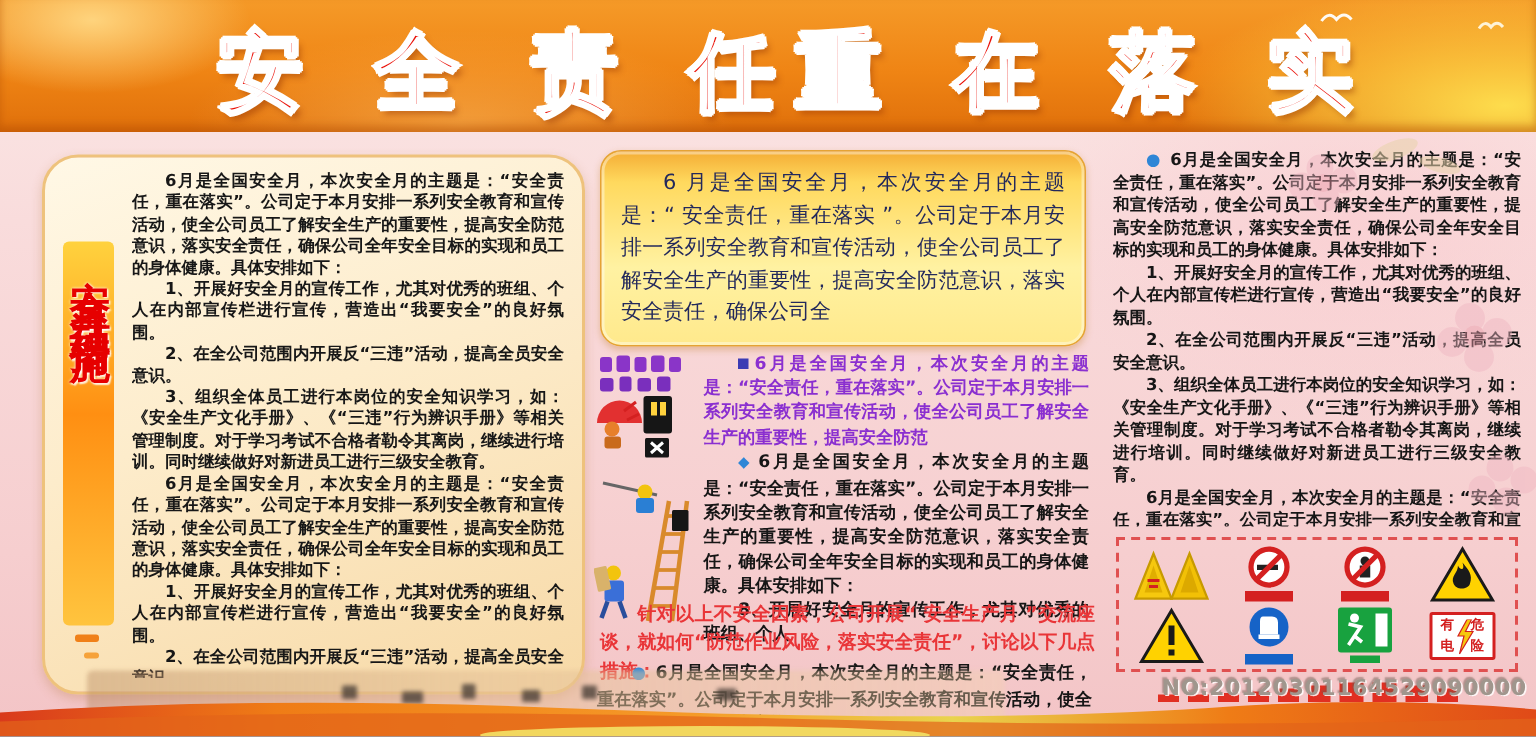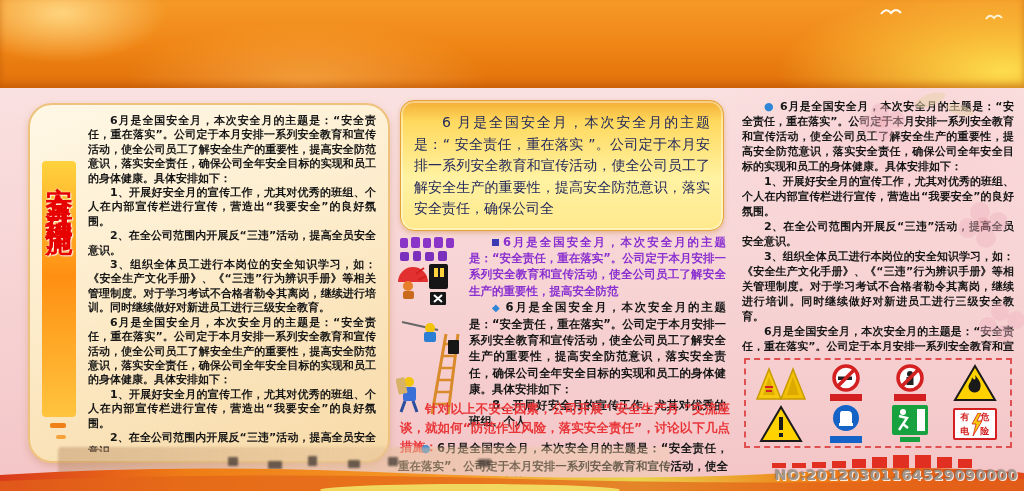--- a/index.html
+++ b/index.html
@@ -97,41 +97,45 @@
   .dash-deco span:nth-child(2){width:14px;height:5px;}
   .dash-deco span:nth-child(3){width:14px;height:6px;}
   .dash-deco span:nth-child(4){width:14px;height:7px;}
   .dash-deco span:nth-child(5){width:14px;height:9px;}
   .dash-deco span:nth-child(6){width:15px;height:11px;}
   .dash-deco span:nth-child(7){width:16px;height:13px;}
   .dash-deco span:nth-child(8){width:16px;height:13px;}
   .dash-deco span:nth-child(9){width:15px;height:11px;}
   .dash-deco span:nth-child(10){width:14px;height:9px;}
   .serial{
-    position:absolute;right:6px;top:467px;font-size:14.5px;font-weight:bold;color:#a0968d;
+    position:absolute;right:6px;top:451px;font-size:14.5px;font-weight:bold;color:#a0968d;
     letter-spacing:.5px;
     text-shadow:1px 1px 0 rgba(255,255,255,.85),-1px -1px 1px rgba(110,90,80,.5);
     z-index:6;
   }
   
   .photo-strip{
     position:absolute;left:58px;top:447px;width:612px;height:33px;border-radius:4px;
     background:linear-gradient(90deg,rgba(185,140,100,.45),rgba(228,192,150,.6) 40%,rgba(242,212,172,.35));
     filter:blur(1.3px);z-index:2;
   }
   .photo-strip i{position:absolute;display:block;background:#4b4038;opacity:.8;border-radius:1px;}
   .bottom-wave{position:absolute;left:0;bottom:0;z-index:3;}
   .blossoms{position:absolute;z-index:1;}
 </style>
 </head>
 <body>
 
 <div class="poster">
 
   <div class="banner">
+    <div class="banner-title">
+      <span>安 全 责 任</span>
+      <span>重 在 落 实</span>
+    </div>
     <svg class="bird" style="left:880px;top:6px;" width="22" height="10" viewBox="0 0 22 10">
         <path d="M1,8 Q6,1 11,7 Q16,1 21,7" stroke="#ffffff" stroke-width="2" fill="none"></path>
       </svg>
     <svg class="bird" style="left:985px;top:12px;" width="18" height="9" viewBox="0 0 18 9">
         <path d="M1,7 Q5,1 9,6 Q13,1 17,6" stroke="#fff7e0" stroke-width="2" fill="none"></path>
       </svg>
   </div>
 
   <svg class="blossoms" style="left:840px;top:92px;" width="184" height="260" viewBox="0 0 184 260">
     <g fill="#efb6c2" opacity="0.45">

